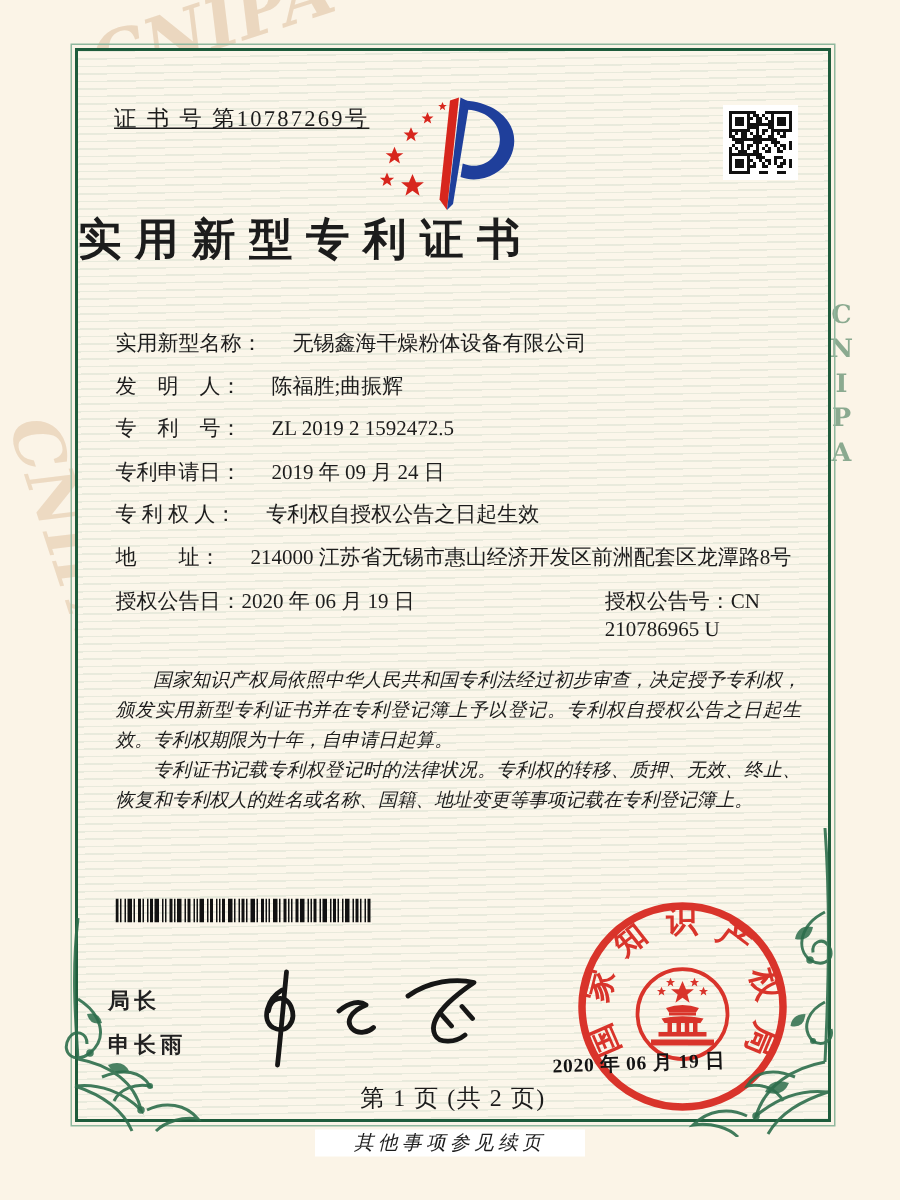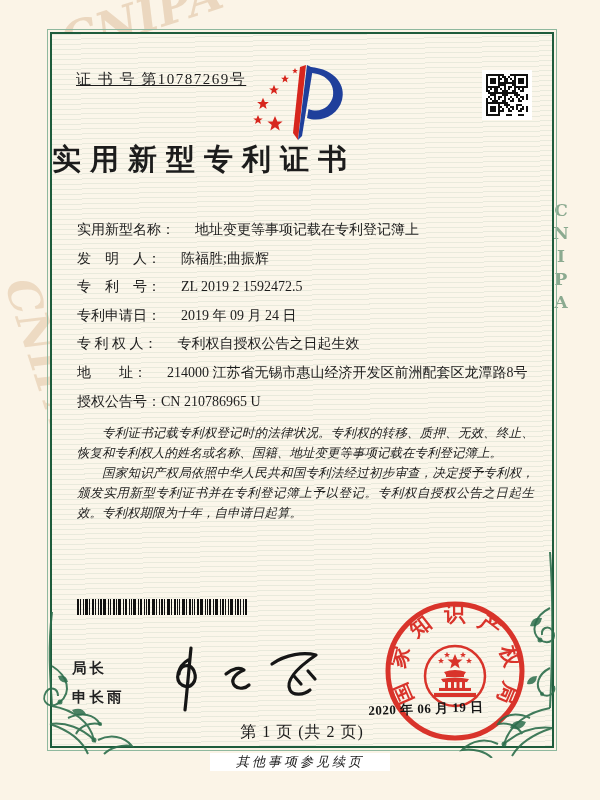--- a/index.html
+++ b/index.html
@@ -235,21 +235,21 @@
           <rect x="2" y="30" width="10" height="10" fill="#fff"></rect>
           <rect x="4" y="32" width="6" height="6" fill="#111"></rect>
         </svg>
       </div>
 
     <div class="title">实用新型专利证书</div>
 
     <div class="content">
       <div class="row">
         <span class="lbl">实用新型名称：</span>
-        <span class="val">地址变更等事项记载在专利登记簿上</span>
+        <span class="val">无锡鑫海干燥粉体设备有限公司</span>
       </div>
       <div class="row">
         <span class="lbl">发　明　人：</span>
         <span class="val">陈福胜;曲振辉</span>
       </div>
       <div class="row">
         <span class="lbl">专　利　号：</span>
         <span class="val">ZL 2019 2 1592472.5</span>
       </div>
       <div class="row">
@@ -258,27 +258,30 @@
       </div>
       <div class="row">
         <span class="lbl">专 利 权 人：</span>
         <span class="val">专利权自授权公告之日起生效</span>
       </div>
       <div class="row">
         <span class="lbl">地　　址：</span>
         <span class="val">214000 江苏省无锡市惠山经济开发区前洲配套区龙潭路8号</span>
       </div>
       <div class="row grant">
+        <span class="g1">
+          <span class="lbl">授权公告日：</span><span>2020 年 06 月 19 日</span>
+        </span>
         <span class="g2">
           <span class="lbl">授权公告号：</span><span>CN 210786965 U</span>
         </span>
       </div>
       <div class="paras">
+        <p>国家知识产权局依照中华人民共和国专利法经过初步审查，决定授予专利权，颁发实用新型专利证书并在专利登记簿上予以登记。专利权自授权公告之日起生效。专利权期限为十年，自申请日起算。</p>
         <p>专利证书记载专利权登记时的法律状况。专利权的转移、质押、无效、终止、恢复和专利权人的姓名或名称、国籍、地址变更等事项记载在专利登记簿上。</p>
-        <p>国家知识产权局依照中华人民共和国专利法经过初步审查，决定授予专利权，颁发实用新型专利证书并在专利登记簿上予以登记。专利权自授权公告之日起生效。专利权期限为十年，自申请日起算。</p>
       </div>
     </div>
 
     <div class="barcode"><svg width="178" height="16" viewBox="0 0 178 16">
           <rect x="0" y="0" width="2" height="16" fill="#111"></rect>
           <rect x="3" y="0" width="1" height="16" fill="#111"></rect>
           <rect x="6" y="0" width="1" height="16" fill="#111"></rect>
           <rect x="8" y="0" width="3" height="16" fill="#111"></rect>
           <rect x="12" y="0" width="1" height="16" fill="#111"></rect>
           <rect x="15" y="0" width="2" height="16" fill="#111"></rect>

